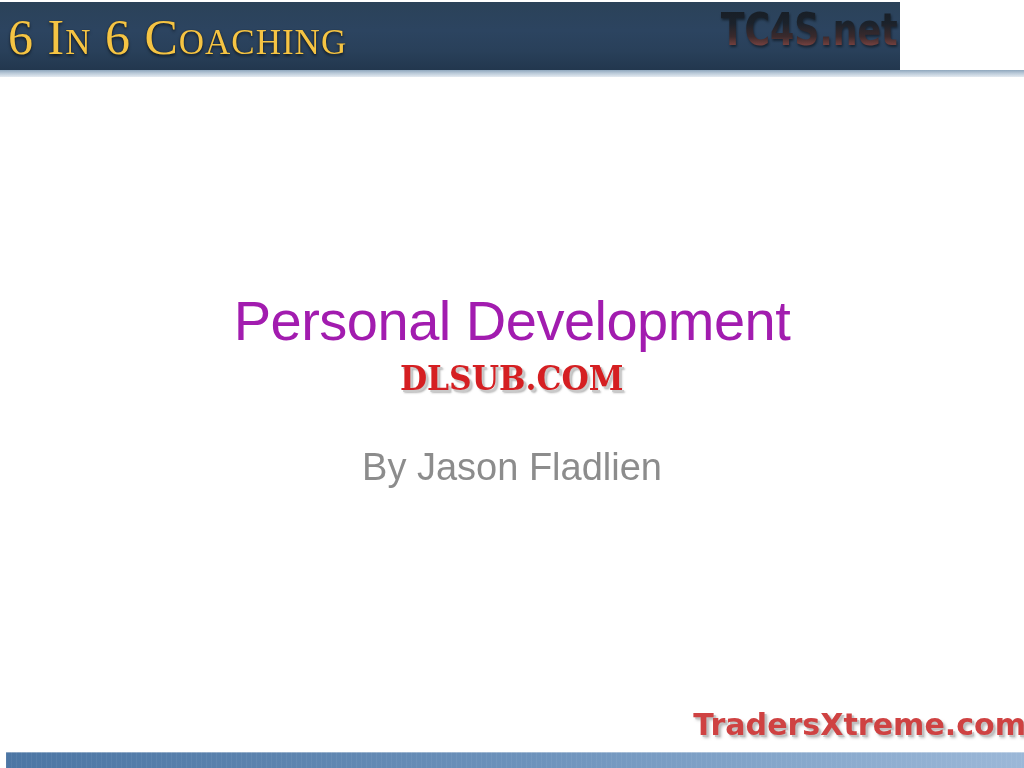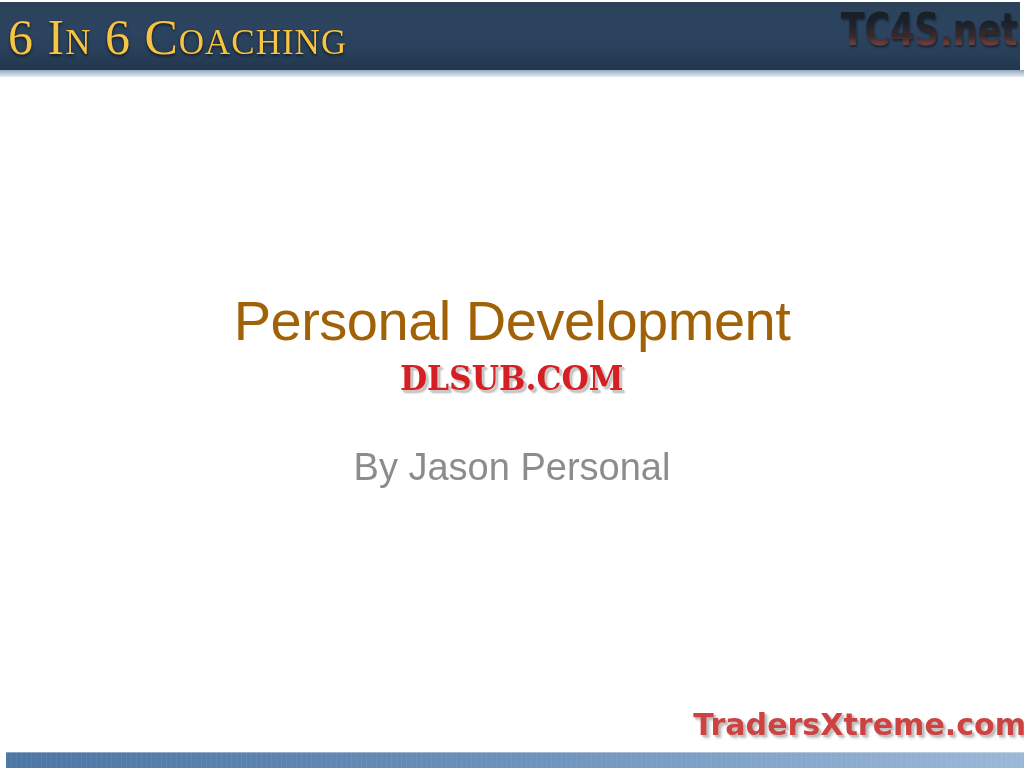--- a/index.html
+++ b/index.html
@@ -22,21 +22,21 @@
     width: 1024px;
     height: 768px;
     background: #ffffff;
   }
 
   
   .banner {
     position: absolute;
     left: 0;
     top: 2px;
-    width: 1020px;
+    width: 900px;
     height: 68px;
     background: linear-gradient(180deg, #2b4259 0%, #2c4460 42%, #29405a 72%, #22374e 100%);
     overflow: hidden;
   }
   .banner-underline {
     position: absolute;
     left: 0;
     top: 70px;
     width: 1024px;
     height: 7px;
@@ -88,21 +88,21 @@
   .slide-title {
     position: absolute;
     left: 0;
     top: 213px;
     width: 1024px;
     text-align: center;
     font-family: "Liberation Sans", sans-serif;
     font-size: 56px;
     line-height: 62px;
     font-weight: 400;
-    color: #a16207;
+    color: #a21caf;
     letter-spacing: -0.5px;
   }
   .watermark-badge {
     position: absolute;
     left: 0;
     top: 283px;
     width: 1024px;
     text-align: center;
     pointer-events: none;
   }
@@ -192,21 +192,21 @@
   </div>
   <div class="banner-underline"></div>
 
   <div class="content">
     <div class="slide-title">Personal Development</div>
 
     <div class="watermark-badge">
       <span class="wm-text">DLSUB.COM</span>
     </div>
 
-    <div class="slide-subtitle">By Jason Personal</div>
+    <div class="slide-subtitle">By Jason Fladlien</div>
   </div>
 
   <div class="footer">
     <div class="footer-brand">TradersXtreme.com</div>
     <div class="footer-bar"></div>
   </div>
 
 </div>
 
 </body></html>

